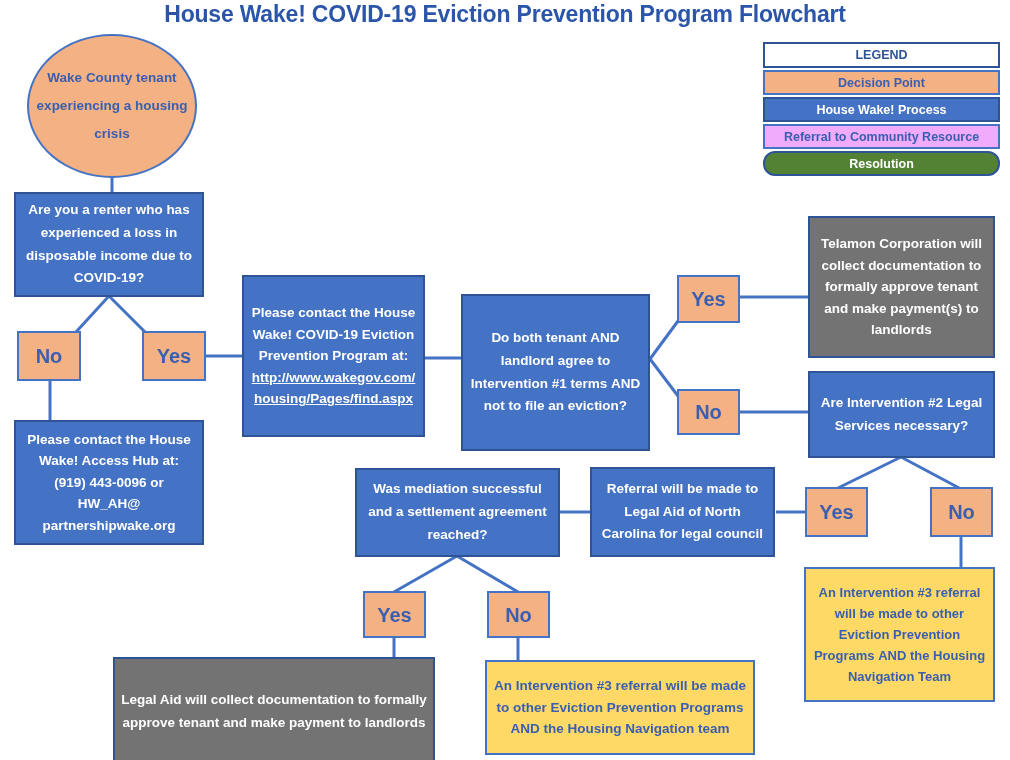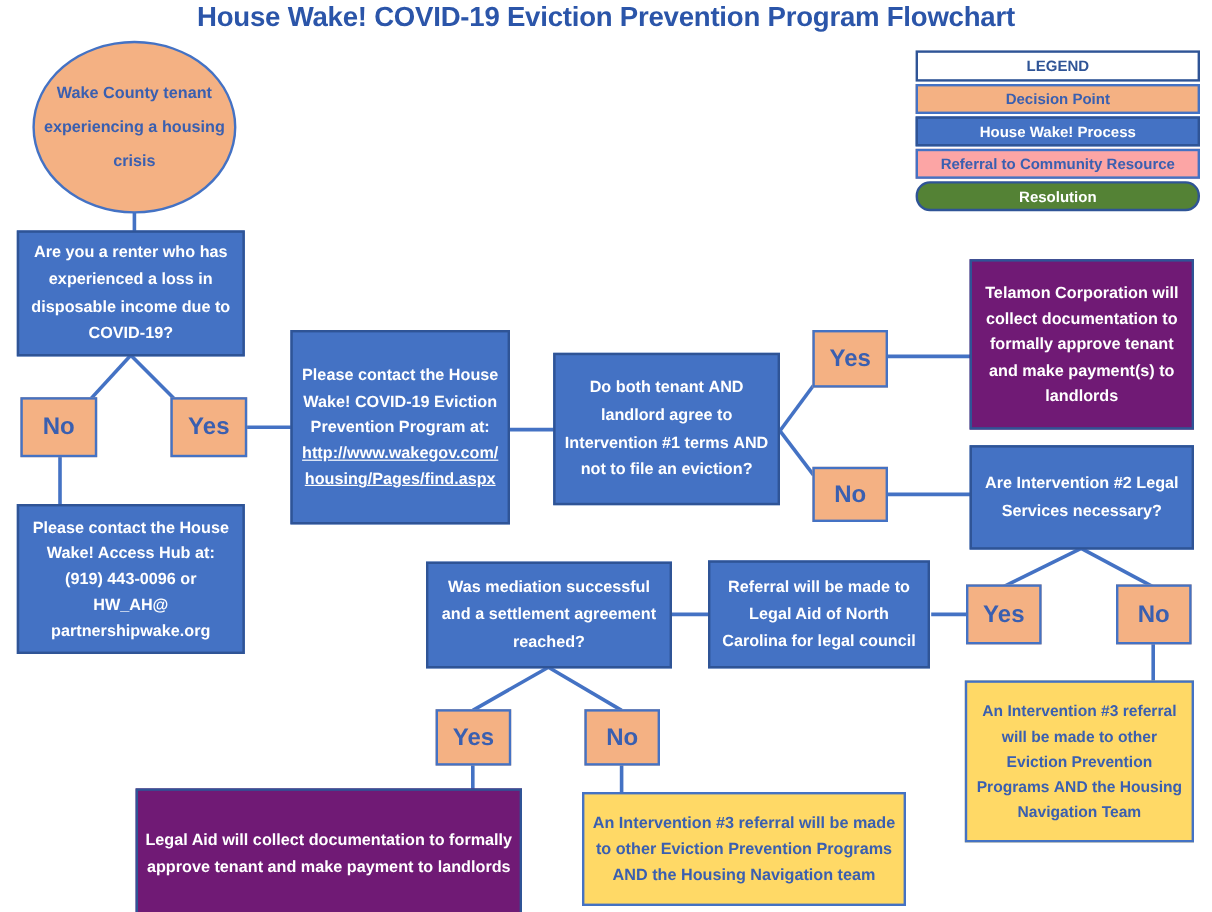--- a/index.html
+++ b/index.html
@@ -15,37 +15,37 @@
   svg.connectors{position:absolute;left:0;top:0;z-index:0;}
   .node{
     position:absolute;z-index:1;display:flex;align-items:center;justify-content:center;
     box-sizing:border-box;text-align:center;font-weight:700;font-size:13.5px;line-height:1.7;
     padding:2px 6px;
   }
   .txt{width:100%;}
   .process{background:#4472C4;border:2px solid #2F5496;color:#ffffff;}
   .decision{background:#F4B183;border:2px solid #4472C4;color:#3A5FB0;font-size:20px;}
   .referral{background:#FFD966;border:2px solid #4472C4;color:#3A5FB0;}
-  .resolution{background:#701a75;border:2px solid #2F5496;color:#ffffff;}
+  .resolution{background:#737373;border:2px solid #2F5496;color:#ffffff;}
   .ellipse{background:#F4B183;border:2.5px solid #4472C4;color:#3A5FB0;border-radius:50%;}
   .lh16{line-height:1.6;}
   .lh2{line-height:2.05;}
   .sm{font-size:13px;line-height:1.62;}
   .b{font-weight:800;}
   .u{text-decoration:underline;}
   .link{word-break:break-all;cursor:pointer;text-align:center;}
   .legend{position:absolute;left:763px;top:42px;width:237px;z-index:1;}
   .lg-row{
     box-sizing:border-box;height:25px;margin-bottom:2px;display:flex;align-items:center;justify-content:center;
     font-size:12.5px;font-weight:700;border:2px solid #4472C4;
   }
   .lg-header{height:26px;background:#ffffff;color:#2F5496;border-color:#2F5496;}
   .lg-decision{background:#F4B183;color:#3A5FB0;}
   .lg-process{background:#4472C4;color:#ffffff;border-color:#2F5496;}
-  .lg-referral{background:#fca5a5;color:#3A5FB0;}
+  .lg-referral{background:#f0abfc;color:#3A5FB0;}
   .lg-resolution{background:#548235;color:#ffffff;border-color:#2F5496;border-radius:12px;}
 </style>
 </head>
 <body>
 
 <div class="canvas">
 
   <div class="page-title">House Wake! COVID-19 Eviction Prevention Program Flowchart</div>
 
   <svg class="connectors" width="1010" height="760">
@@ -100,21 +100,21 @@
     <div class="txt lh16">Please contact the House Wake! Access Hub at: (919) 443-0096 or HW_AH@ partnershipwake.org</div>
   </div>
 
   <div class="node process" style="left:242px;top:275px;width:183px;height:162px;">
     <div class="txt lh16">
       <div>Please contact the House Wake! COVID-19 Eviction Prevention Program at:</div>
       <div class="link u">http://www.wakegov.com/housing/Pages/find.aspx</div>
     </div>
   </div>
 
-  <div class="node process" style="left:461px;top:294px;width:189px;height:127px;">
+  <div class="node process" style="left:461px;top:294px;width:189px;height:157px;">
     <div class="txt"><span>Do both tenant </span><span class="b">AND</span><span> landlord agree to Intervention #1 terms </span><span class="b">AND</span><span> not to file an eviction?</span></div>
   </div>
 
   <div class="node decision" style="left:677px;top:275px;width:63px;height:48px;">
     <div class="txt">Yes</div>
   </div>
 
   <div class="node decision" style="left:677px;top:389px;width:63px;height:46px;">
     <div class="txt">No</div>
   </div>

